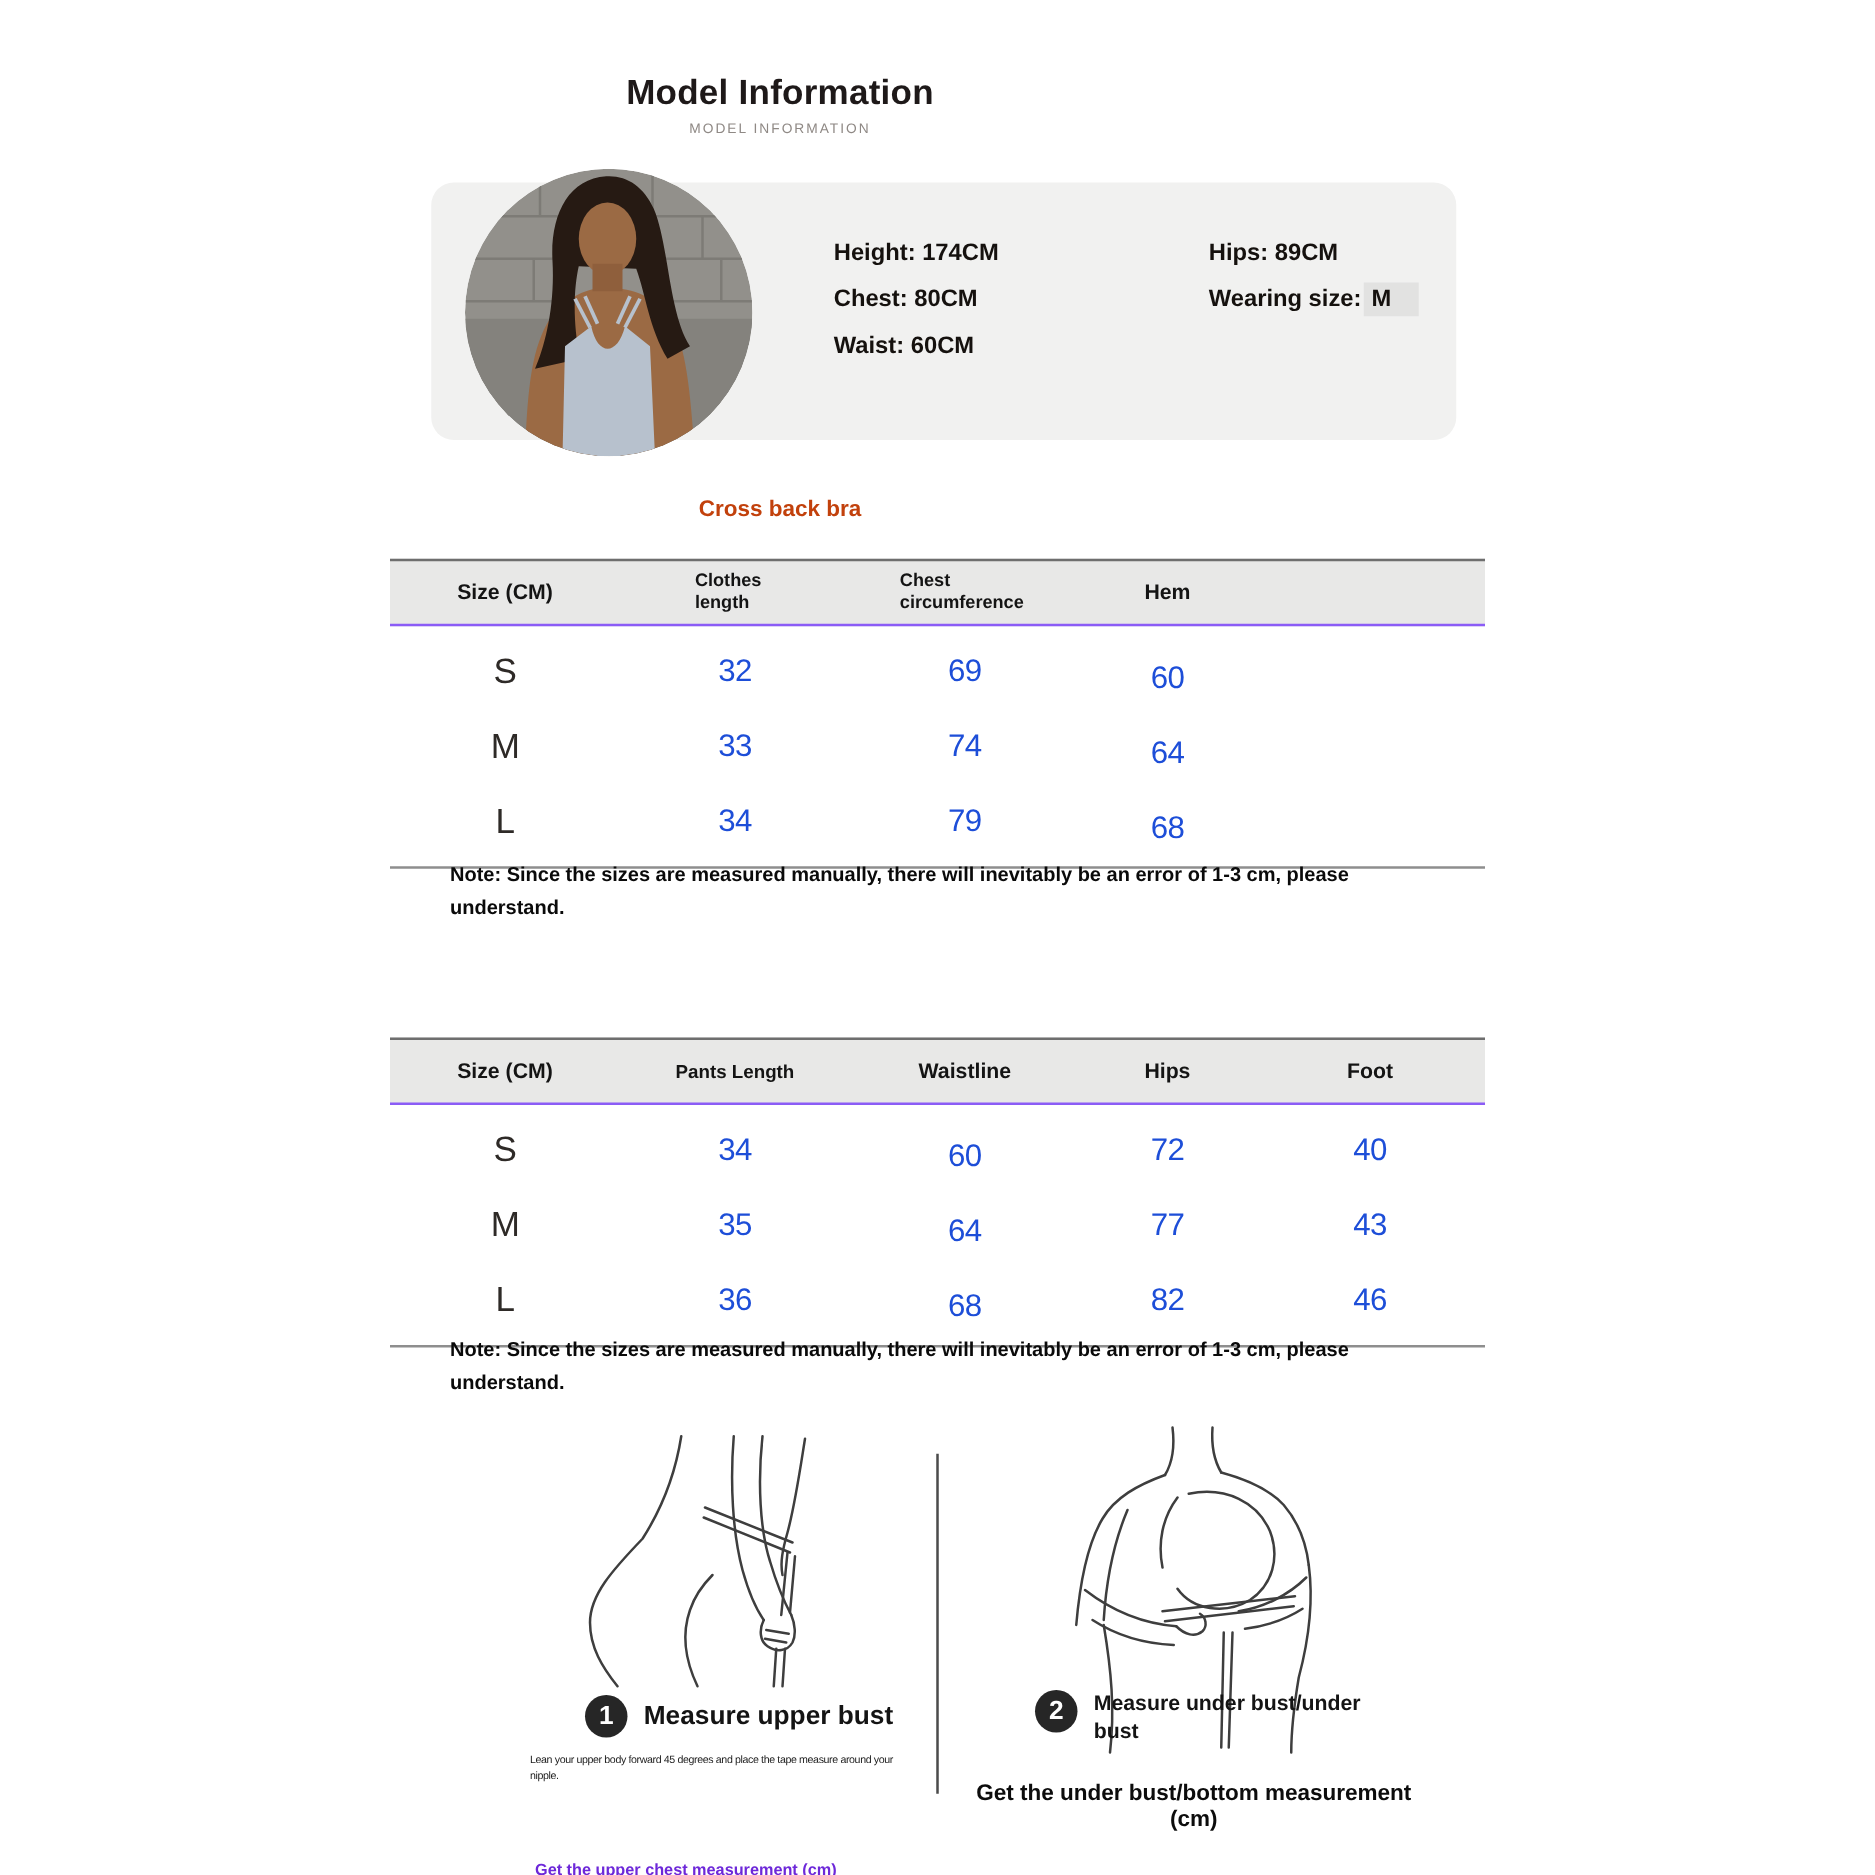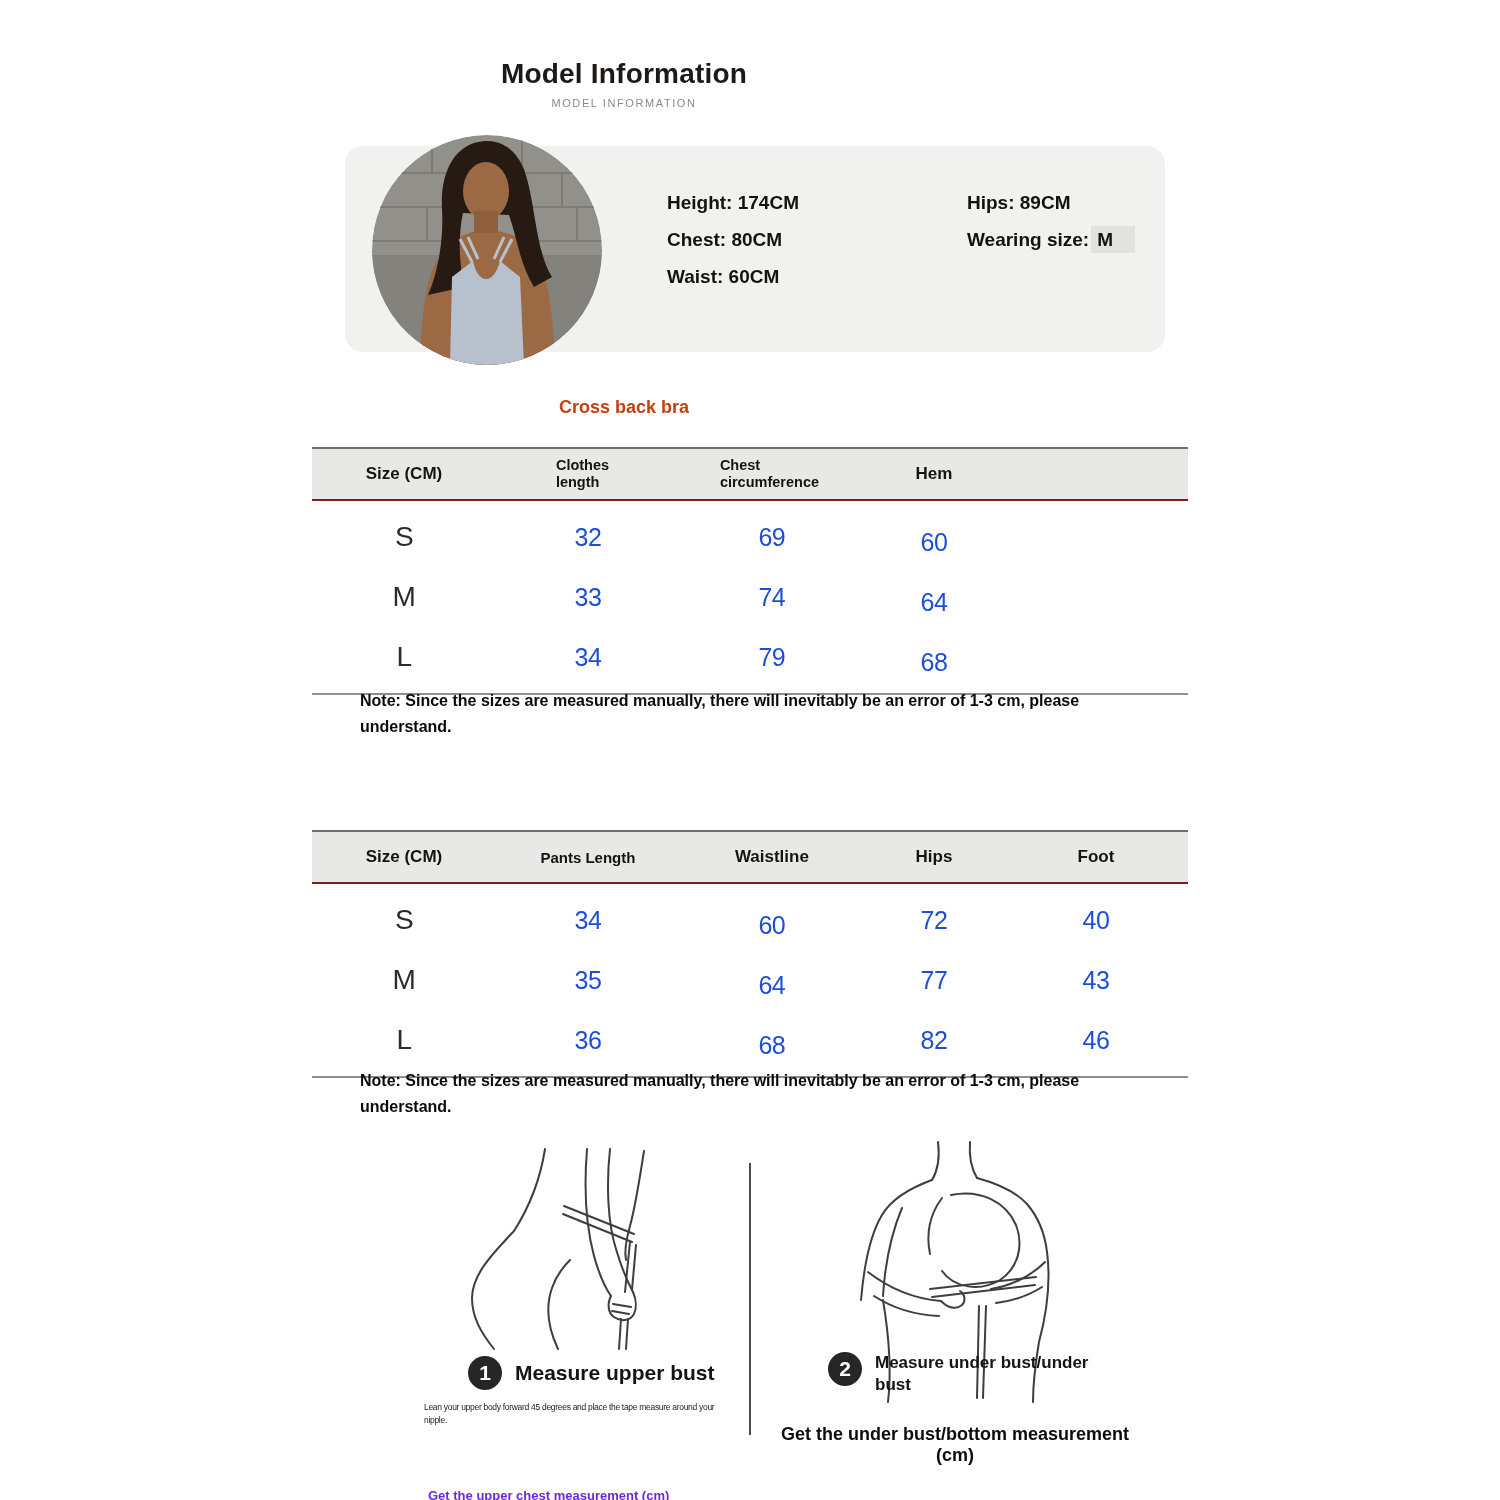--- a/index.html
+++ b/index.html
@@ -26,21 +26,21 @@
   .sec-title{position:absolute;left:0;width:100%;text-align:center;
          font-size:18px;font-weight:700;color:#c2410c;}
   .sec-title.bra{top:397px;}
   .sec-title.shorts{top:779px;}
 
   
   .size-table{position:absolute;left:312px;width:876px;}
   .size-table.bra{top:447px;}
   .size-table.shorts{top:830px;}
   .thead{display:flex;align-items:center;height:50px;background:#e8e8e7;
-         border-top:2px solid #6e6e6e;border-bottom:2px solid #7f1d1d;}
+         border-top:2px solid #6e6e6e;border-bottom:2px solid #8b5cf6;}
   .tbody{border-bottom:2px solid #8e8e8e;padding:6px 0;}
   .trow{display:flex;align-items:center;height:60px;}
   .c1{width:21%;text-align:center;}
   .c2{width:21%;text-align:center;}
   .c3{width:21%;text-align:center;}
   .c4{width:16%;text-align:center;}
   .c5{width:21%;text-align:center;}
   .th{font-size:17px;font-weight:700;color:#141414;}
   .th .wrapbox{display:inline-block;text-align:left;font-size:14.5px;line-height:17px;}
   .th .w-clothes{width:64px;}

